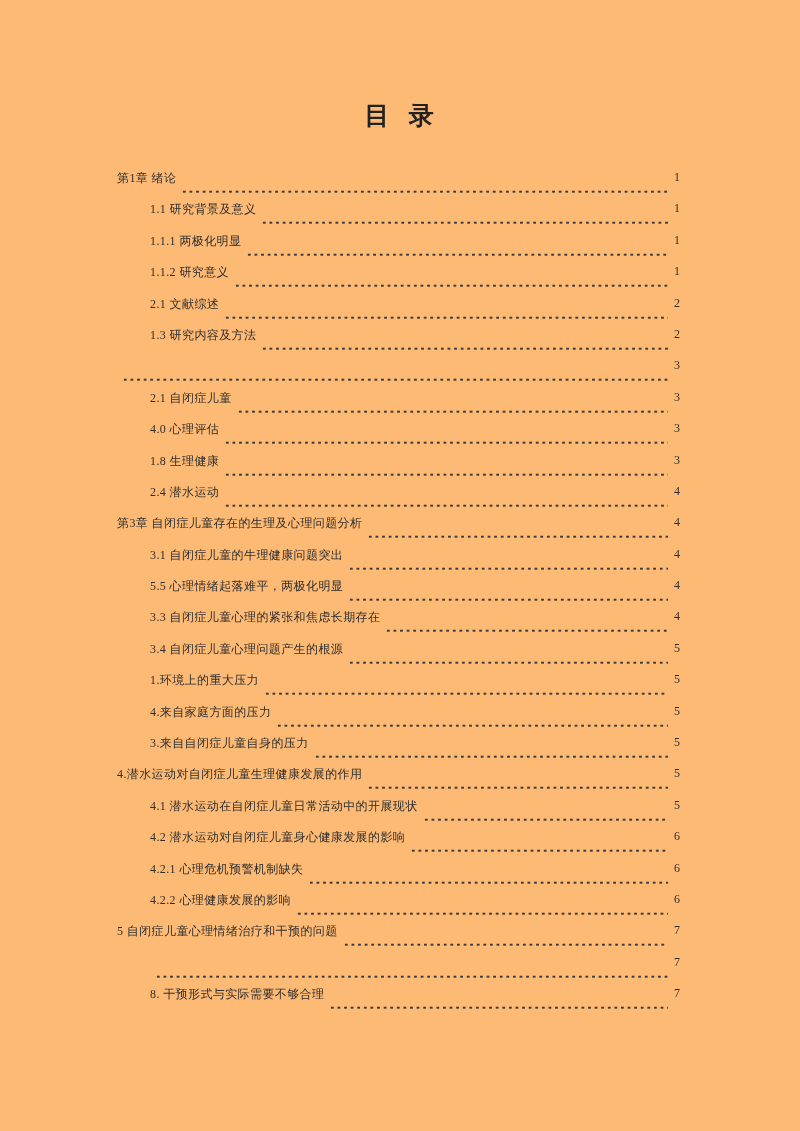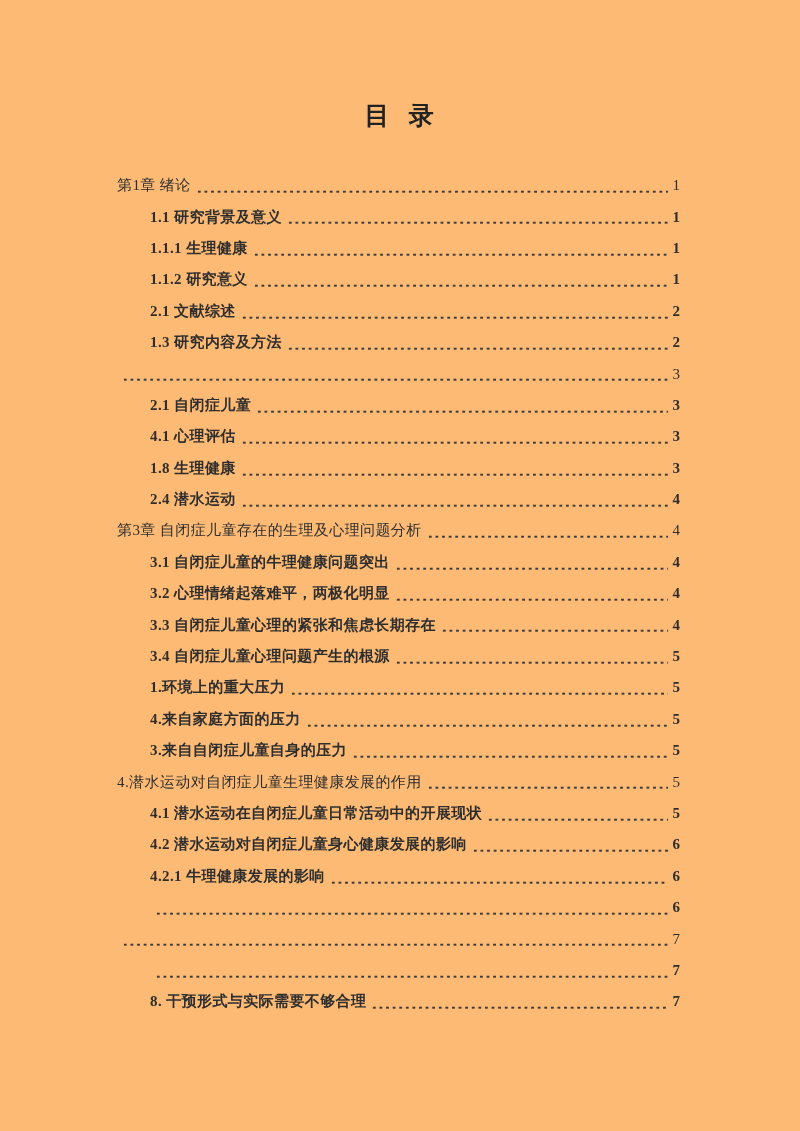--- a/index.html
+++ b/index.html
@@ -24,28 +24,26 @@
     font-weight: bold;
     letter-spacing: 2px;
     word-spacing: 9px;
     color: #222222;
   }
   .toc-list {
     margin: 39px 120px 0 117px; 
   }
   .toc-row {
     display: flex;
-    align-items: center;
     height: 31.4px;
-    font-size: 15px;
+    font-size: 12px;
     white-space: nowrap;
   }
   .toc-row.level-2 {
     padding-left: 33px;
-    font-weight: bold;
   }
   .toc-label {
     flex: 0 0 auto;
     letter-spacing: 0.4px;
   }
   .dot-leader {
     flex: 1 1 auto;
     height: 31.4px;
     margin: 0 2px 0 4px;
     background-image: radial-gradient(circle, #383838 1.05px, rgba(0,0,0,0) 1.35px);
@@ -70,21 +68,21 @@
     <span class="toc-label">第1章 绪论</span>
     <span class="dot-leader"></span>
     <span class="toc-page-num">1</span>
   </div>
       <div class="toc-row level-2">
     <span class="toc-label">1.1 研究背景及意义</span>
     <span class="dot-leader"></span>
     <span class="toc-page-num">1</span>
   </div>
       <div class="toc-row level-2">
-    <span class="toc-label">1.1.1 生理健康</span>
+    <span class="toc-label">1.1.1 两极化明显</span>
     <span class="dot-leader"></span>
     <span class="toc-page-num">1</span>
   </div>
       <div class="toc-row level-2">
     <span class="toc-label">1.1.2 研究意义</span>
     <span class="dot-leader"></span>
     <span class="toc-page-num">1</span>
   </div>
       <div class="toc-row level-2">
     <span class="toc-label">2.1 文献综述</span>
@@ -99,21 +97,21 @@
       <div class="toc-row level-1">
     <span class="dot-leader"></span>
     <span class="toc-page-num">3</span>
   </div>
       <div class="toc-row level-2">
     <span class="toc-label">2.1 自闭症儿童</span>
     <span class="dot-leader"></span>
     <span class="toc-page-num">3</span>
   </div>
       <div class="toc-row level-2">
-    <span class="toc-label">4.1 心理评估</span>
+    <span class="toc-label">4.0 心理评估</span>
     <span class="dot-leader"></span>
     <span class="toc-page-num">3</span>
   </div>
       <div class="toc-row level-2">
     <span class="toc-label">1.8 生理健康</span>
     <span class="dot-leader"></span>
     <span class="toc-page-num">3</span>
   </div>
       <div class="toc-row level-2">
     <span class="toc-label">2.4 潜水运动</span>
@@ -124,21 +122,21 @@
     <span class="toc-label">第3章 自闭症儿童存在的生理及心理问题分析</span>
     <span class="dot-leader"></span>
     <span class="toc-page-num">4</span>
   </div>
       <div class="toc-row level-2">
     <span class="toc-label">3.1 自闭症儿童的牛理健康问题突出</span>
     <span class="dot-leader"></span>
     <span class="toc-page-num">4</span>
   </div>
       <div class="toc-row level-2">
-    <span class="toc-label">3.2 心理情绪起落难平，两极化明显</span>
+    <span class="toc-label">5.5 心理情绪起落难平，两极化明显</span>
     <span class="dot-leader"></span>
     <span class="toc-page-num">4</span>
   </div>
       <div class="toc-row level-2">
     <span class="toc-label">3.3 自闭症儿童心理的紧张和焦虑长期存在</span>
     <span class="dot-leader"></span>
     <span class="toc-page-num">4</span>
   </div>
       <div class="toc-row level-2">
     <span class="toc-label">3.4 自闭症儿童心理问题产生的根源</span>
@@ -169,29 +167,31 @@
     <span class="toc-label">4.1 潜水运动在自闭症儿童日常活动中的开展现状</span>
     <span class="dot-leader"></span>
     <span class="toc-page-num">5</span>
   </div>
       <div class="toc-row level-2">
     <span class="toc-label">4.2 潜水运动对自闭症儿童身心健康发展的影响</span>
     <span class="dot-leader"></span>
     <span class="toc-page-num">6</span>
   </div>
       <div class="toc-row level-2">
-    <span class="toc-label">4.2.1 牛理健康发展的影响</span>
+    <span class="toc-label">4.2.1 心理危机预警机制缺失</span>
     <span class="dot-leader"></span>
     <span class="toc-page-num">6</span>
   </div>
       <div class="toc-row level-2">
+    <span class="toc-label">4.2.2 心理健康发展的影响</span>
     <span class="dot-leader"></span>
     <span class="toc-page-num">6</span>
   </div>
       <div class="toc-row level-1">
+    <span class="toc-label">5 自闭症儿童心理情绪治疗和干预的问题</span>
     <span class="dot-leader"></span>
     <span class="toc-page-num">7</span>
   </div>
       <div class="toc-row level-2">
     <span class="dot-leader"></span>
     <span class="toc-page-num">7</span>
   </div>
       <div class="toc-row level-2">
     <span class="toc-label">8. 干预形式与实际需要不够合理</span>
     <span class="dot-leader"></span>

